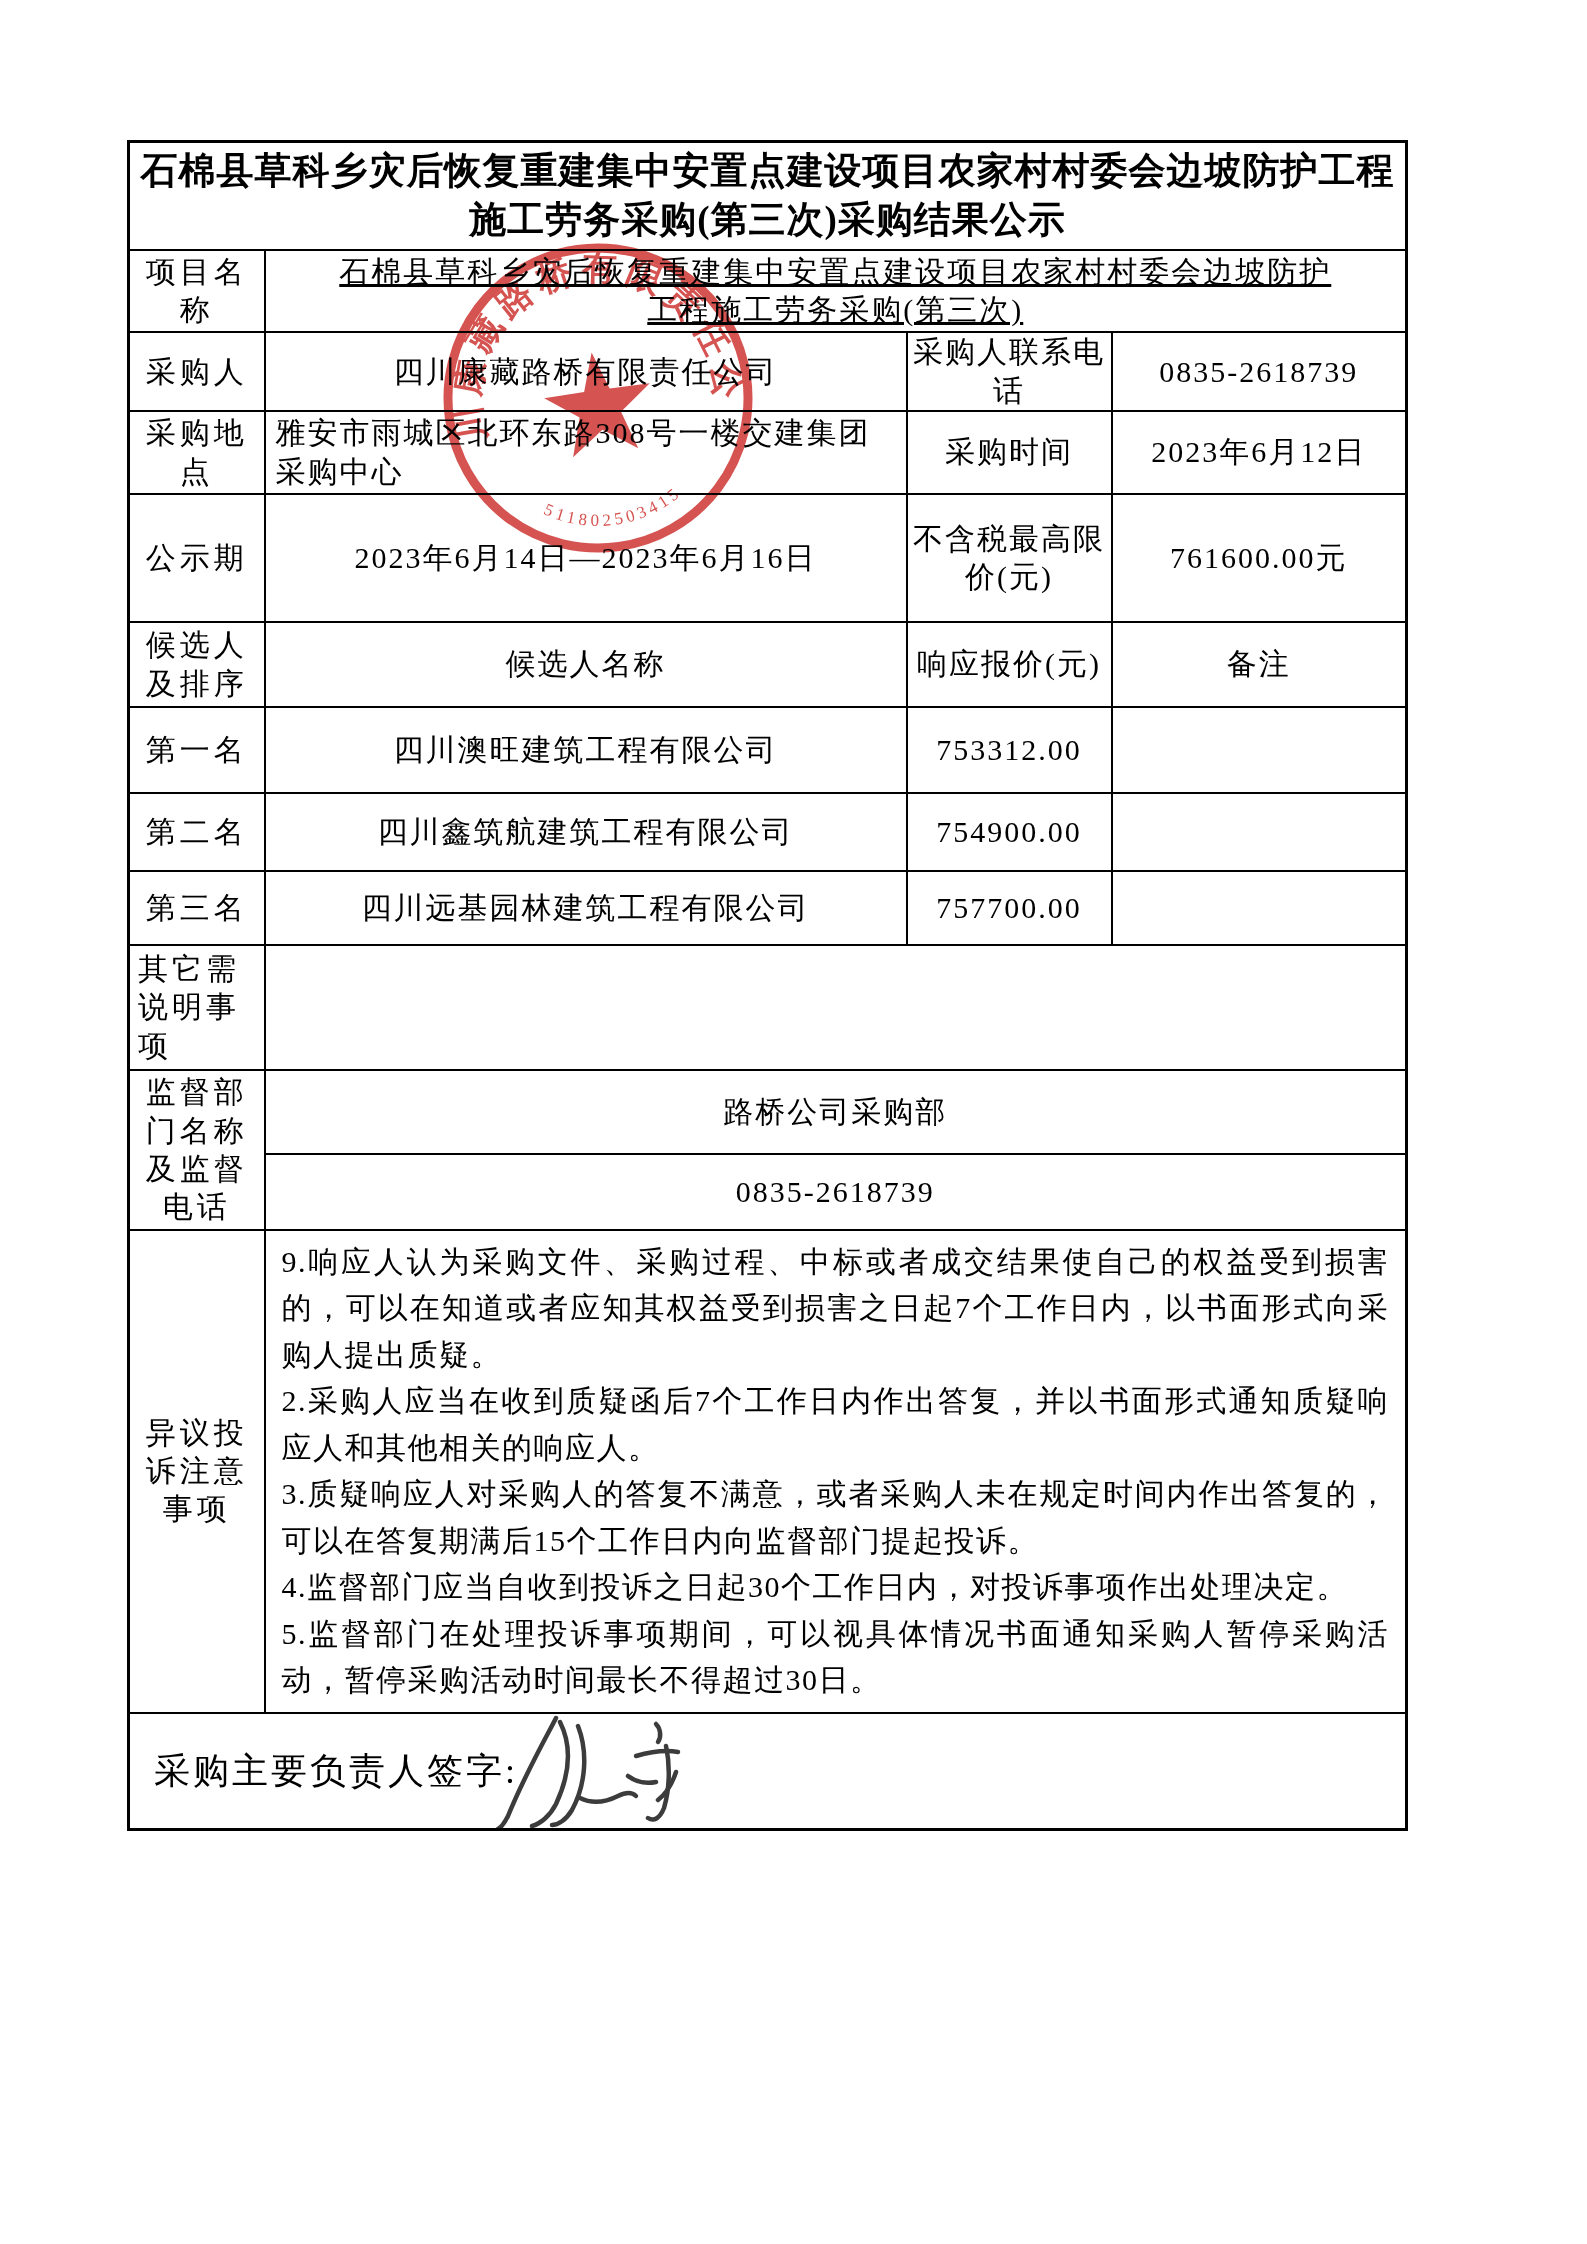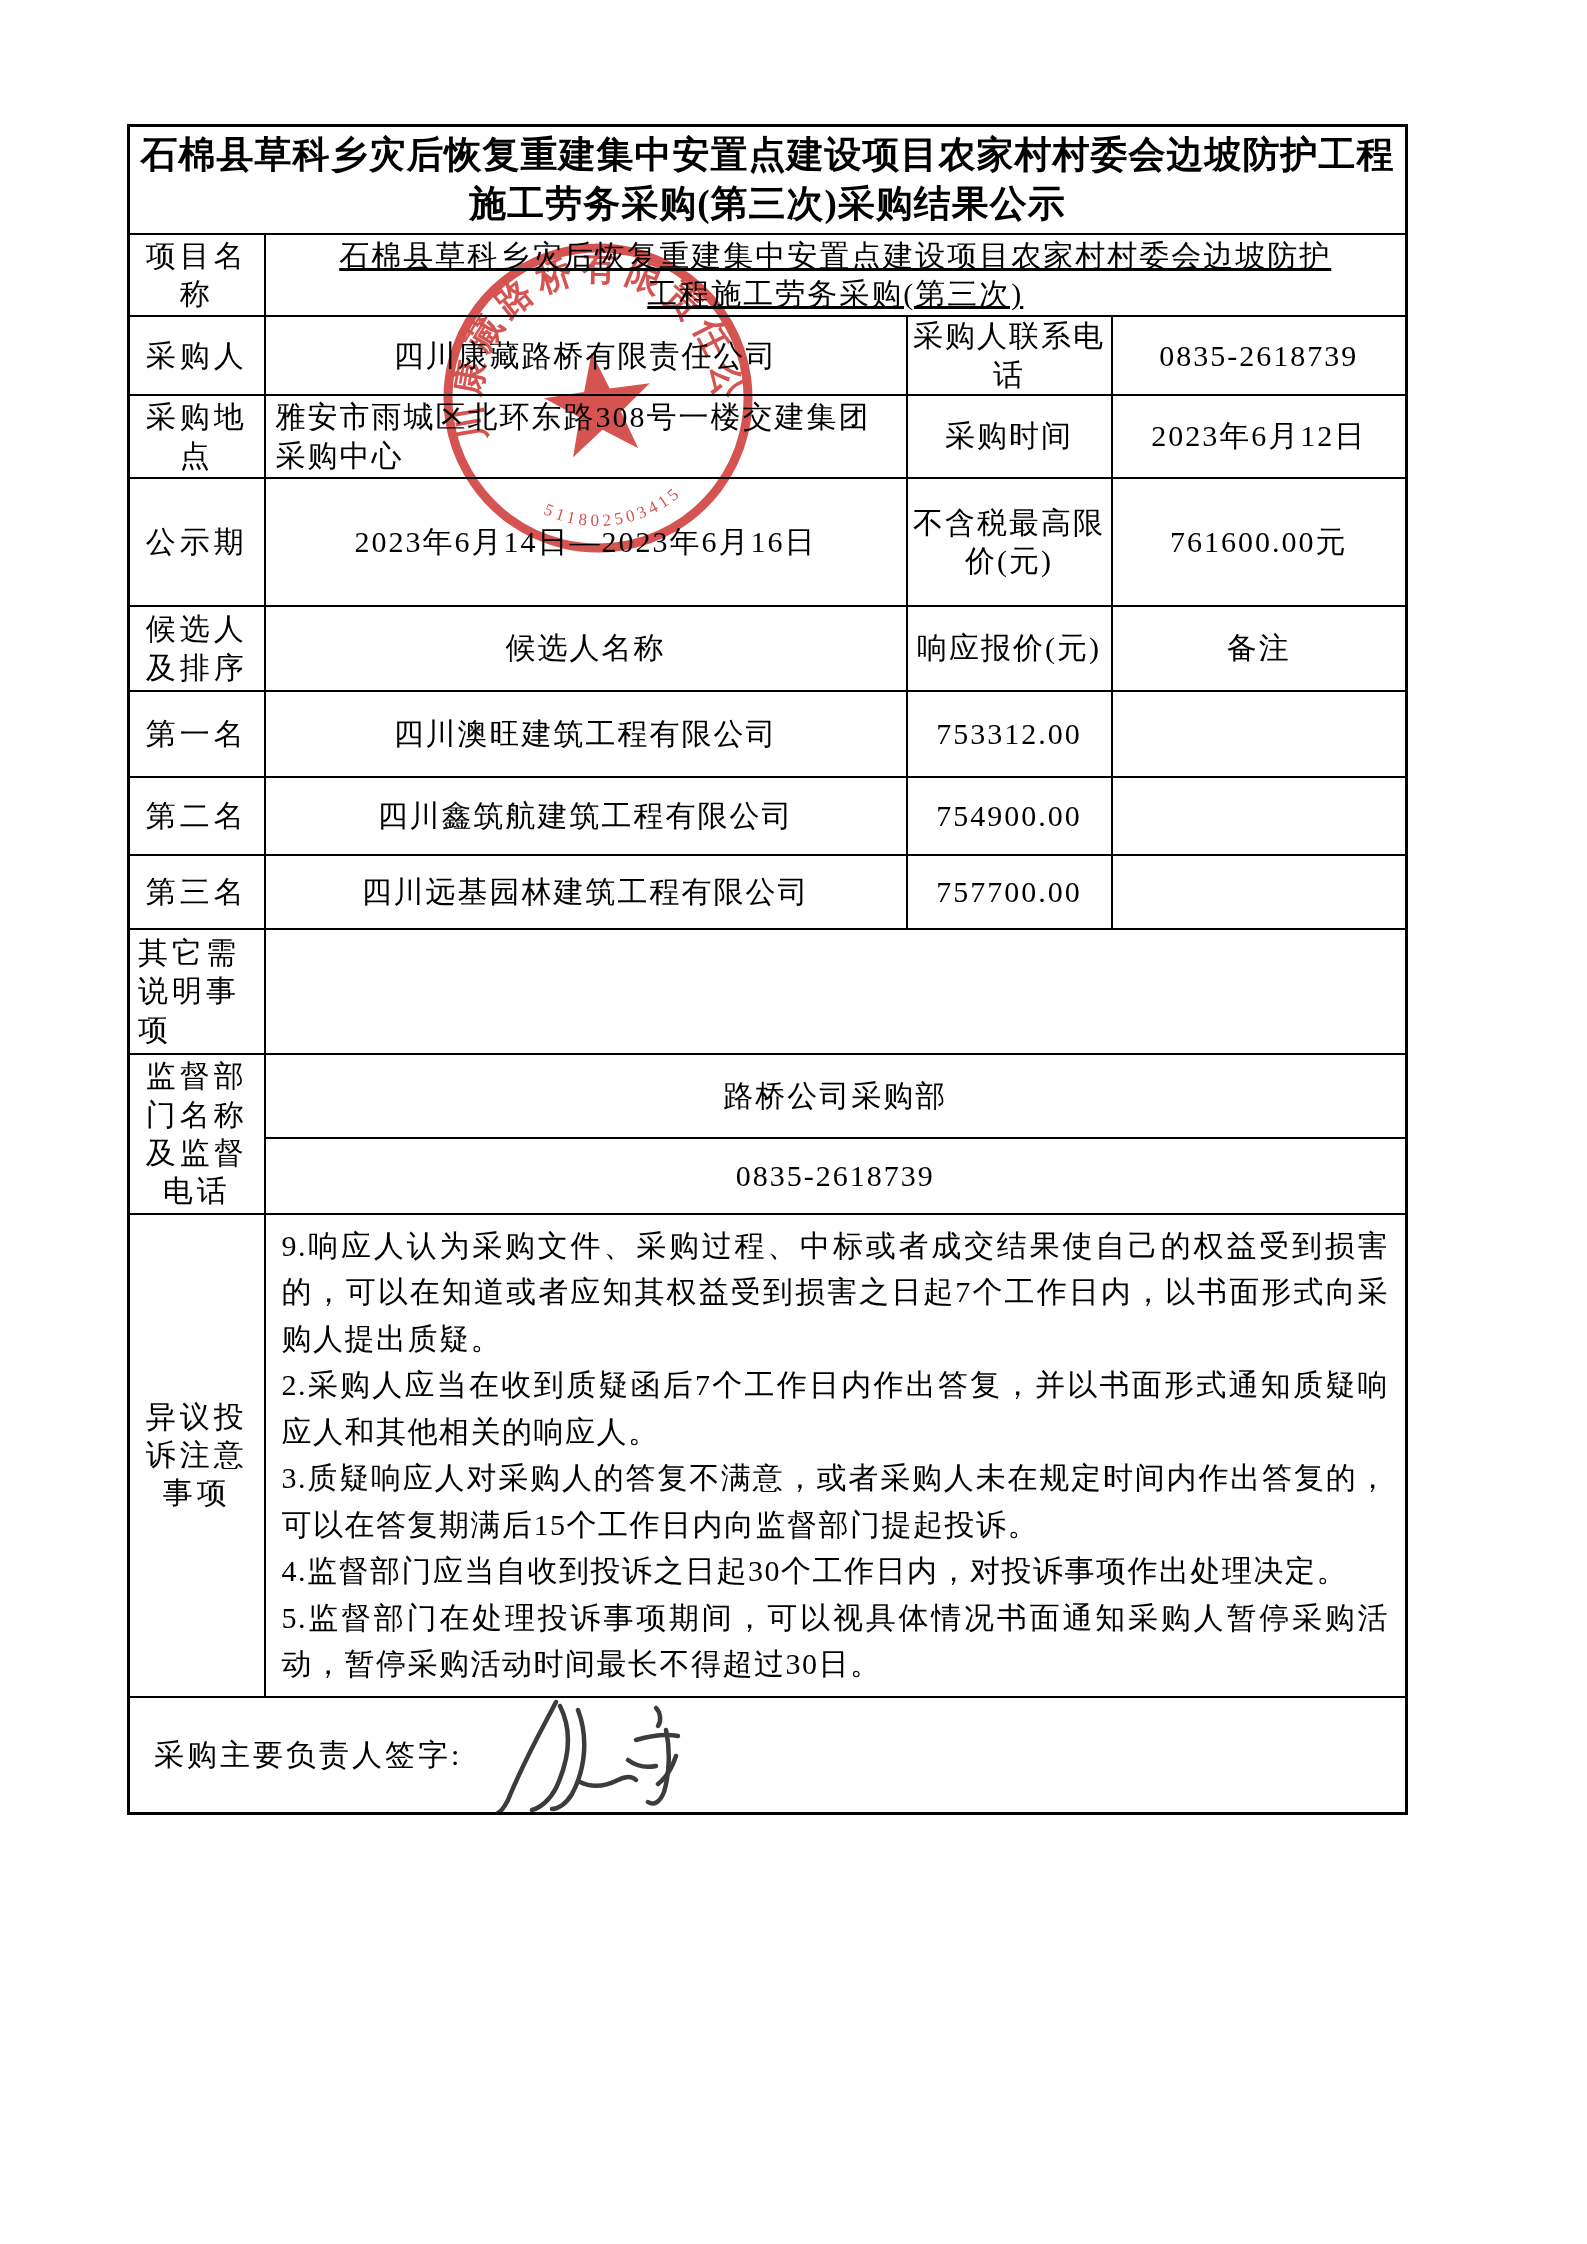--- a/index.html
+++ b/index.html
@@ -3,21 +3,21 @@
 <meta charset="utf-8">
 <style>
   * { margin:0; padding:0; box-sizing:border-box; }
   html,body { background:#ffffff; }
   body {
     width:1587px; height:2244px; position:relative;
     font-family:"Liberation Serif","DejaVu Serif",serif;
     color:#000;
   }
   table.doc {
-    position:absolute; left:127px; top:124px; width:1278px;
+    position:absolute; left:127px; top:140px; width:1278px;
     border-collapse:collapse; table-layout:fixed;
     border:3px solid #000;
   }
   td {
     border:2px solid #000;
     font-size:30px; line-height:1.28;
     text-align:center; vertical-align:middle;
     letter-spacing:2px;
     overflow:hidden;
   }
@@ -25,21 +25,21 @@
     font-size:37px; font-weight:bold; letter-spacing:1px;
     line-height:1.32; padding:4px 10px;
   }
   td.label { letter-spacing:4px; padding:2px 6px; }
   td.left { text-align:left; padding:2px 10px; }
   td.project-content { padding:2px 66px;text-decoration:underline; }
   td.notes-cell { text-align:left; vertical-align:top; padding:4px 8px; }
   td.objection-cell { text-align:left; vertical-align:middle; padding:8px 16px; }
   .objection-item { text-align:justify; line-height:1.55; letter-spacing:1.5px; }
   td.signature-cell { text-align:left; padding-left:24px; position:relative; }
-  .sig-label { font-size:30px; letter-spacing:3px; }
+  .sig-label { font-size:36px; letter-spacing:3px; }
   .sig-svg { position:absolute; left:330px; top:-2px; }
 
   .seal {
     position:absolute; left:418px; top:218px; width:360px; height:360px;
     opacity:0.88; mix-blend-mode:multiply;
     transform:rotate(-8deg);
     pointer-events:none;
   }
 </style>
 </head>

